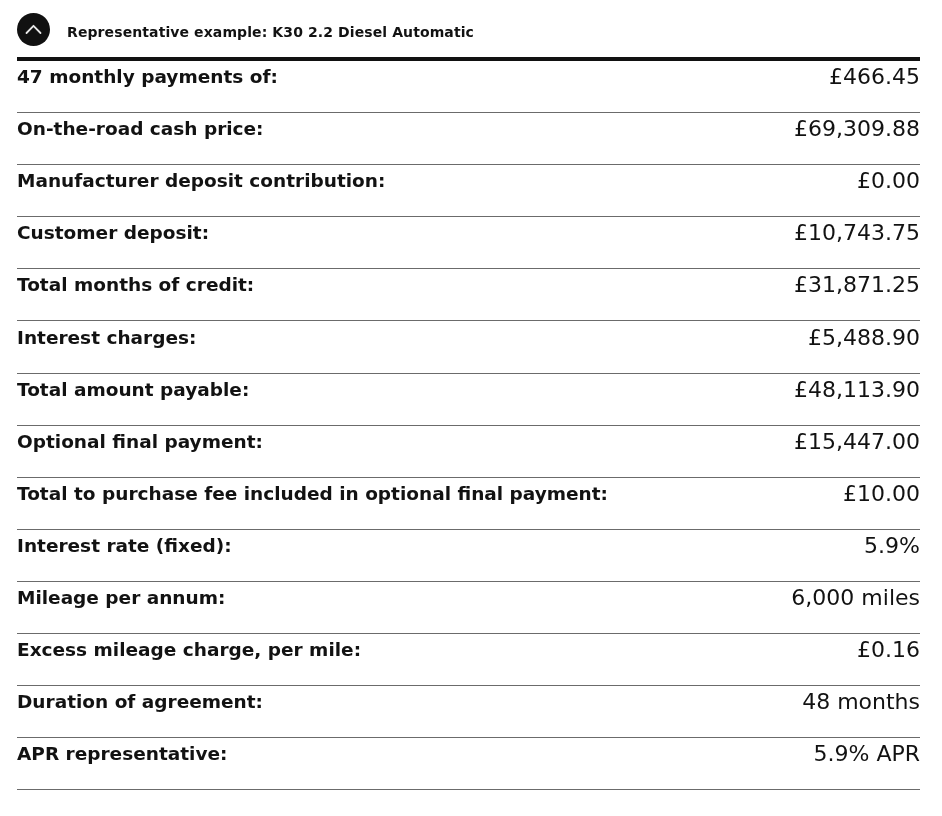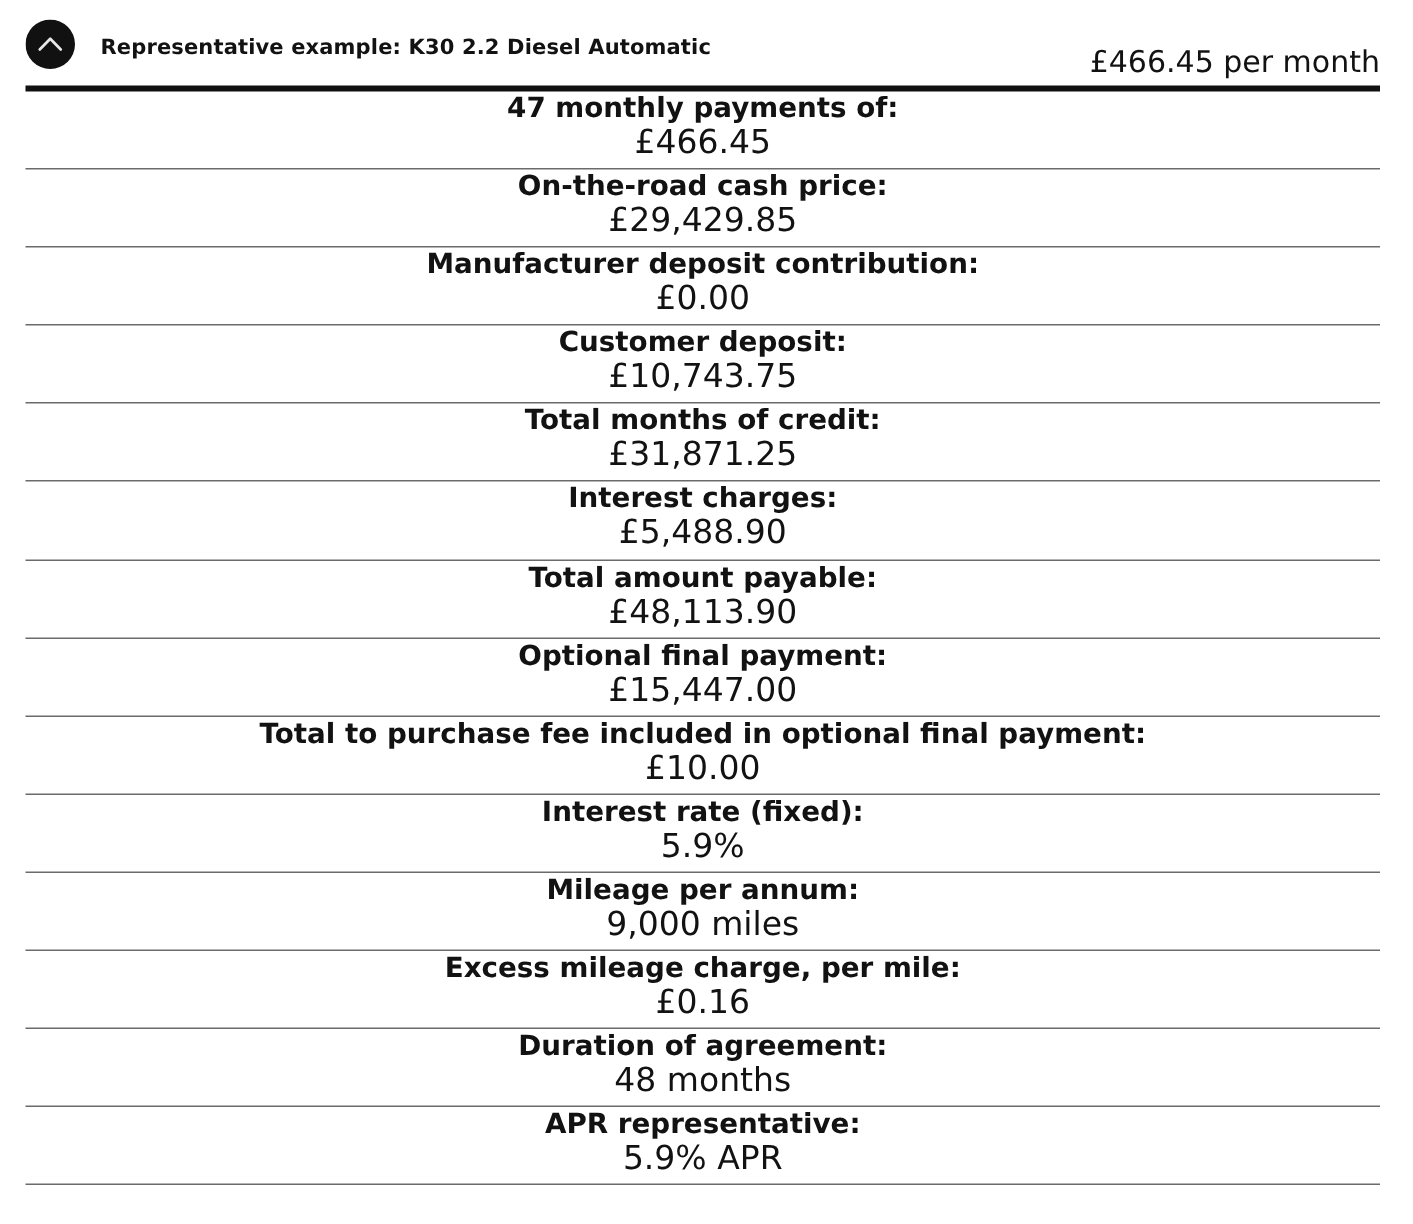--- a/index.html
+++ b/index.html
@@ -41,26 +41,25 @@
   .header-price {
     margin-left: auto;
     font-size: 20px;
     font-weight: normal;
     align-self: flex-end;
     padding-bottom: 4px;
     white-space: nowrap;
   }
   .row {
     display: flex;
-    align-items: center;
+    align-items: flex-end;
     justify-content: space-between;
     height: 52.1px;
     padding-bottom: 24px;
     border-bottom: 1.5px solid #6b6b6b;
-    flex-direction: column;
   }
   .row .label {
     font-size: 18.5px;
     font-weight: bold;
     line-height: 23px;
     white-space: nowrap;
   }
   .row .value {
     font-size: 22px;
     font-weight: normal;
@@ -75,32 +74,31 @@
 <div class="finance-table">
 
   <div class="accordion-header">
     <span class="collapse-toggle">
       <svg width="33" height="33" viewBox="0 0 33 33" aria-hidden="true">
         <circle cx="16.5" cy="16.5" r="16.5" fill="#111111"></circle>
         <polyline points="9.5,20 16.5,12.8 23.5,20" fill="none" stroke="#e8e8e8" stroke-width="1.8" stroke-linecap="round" stroke-linejoin="round"></polyline>
       </svg>
     </span>
     <span class="header-title">Representative example: K30 2.2 Diesel Automatic</span>
-    <span class="header-price">£466.45 per month</span>
   </div>
 
   <div id="rows-container">
   <div class="row">
     <span class="label">47 monthly payments of:</span>
     <span class="value">£466.45</span>
   </div>
 
   <div class="row">
     <span class="label">On-the-road cash price:</span>
-    <span class="value">£29,429.85</span>
+    <span class="value">£69,309.88</span>
   </div>
 
   <div class="row">
     <span class="label">Manufacturer deposit contribution:</span>
     <span class="value">£0.00</span>
   </div>
 
   <div class="row">
     <span class="label">Customer deposit:</span>
     <span class="value">£10,743.75</span>
@@ -131,21 +129,21 @@
     <span class="value">£10.00</span>
   </div>
 
   <div class="row">
     <span class="label">Interest rate (fixed):</span>
     <span class="value">5.9%</span>
   </div>
 
   <div class="row">
     <span class="label">Mileage per annum:</span>
-    <span class="value">9,000 miles</span>
+    <span class="value">6,000 miles</span>
   </div>
 
   <div class="row">
     <span class="label">Excess mileage charge, per mile:</span>
     <span class="value">£0.16</span>
   </div>
 
   <div class="row">
     <span class="label">Duration of agreement:</span>
     <span class="value">48 months</span>

